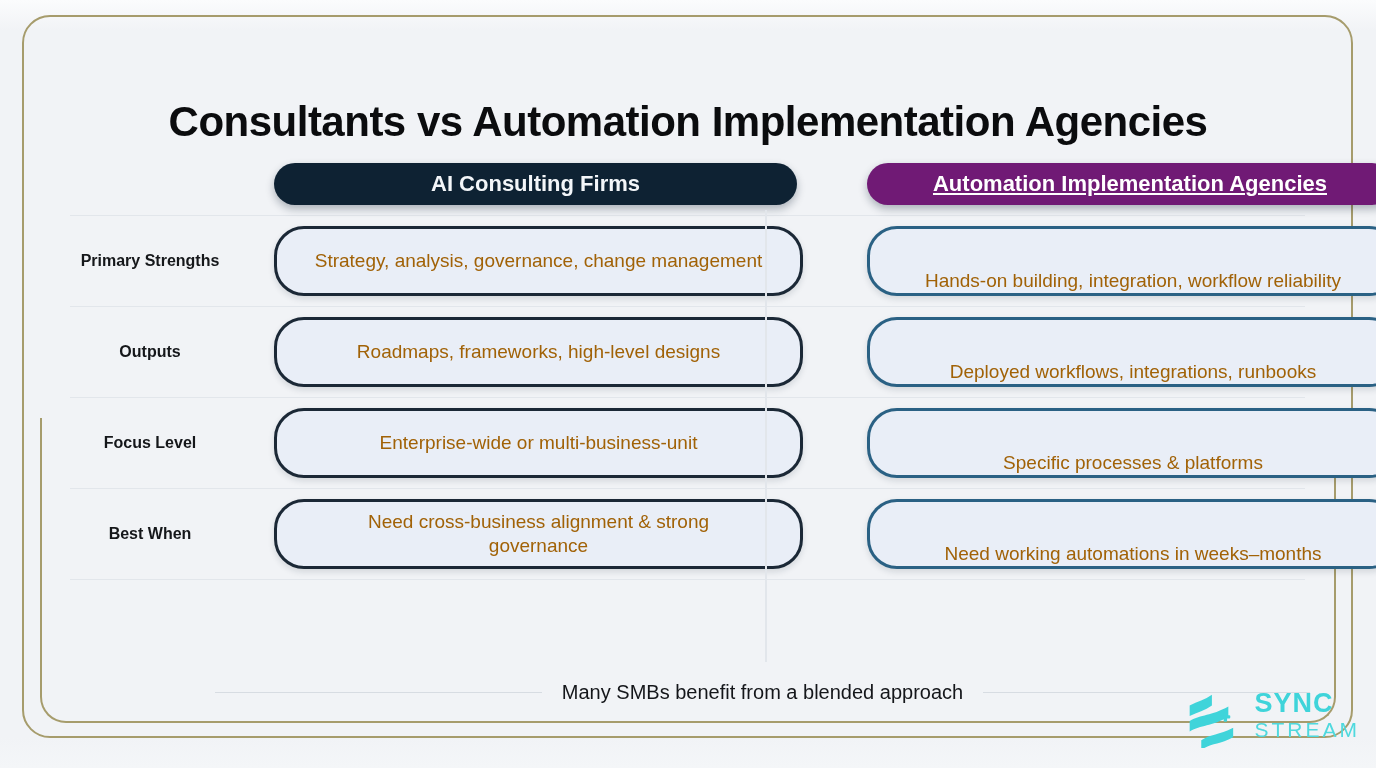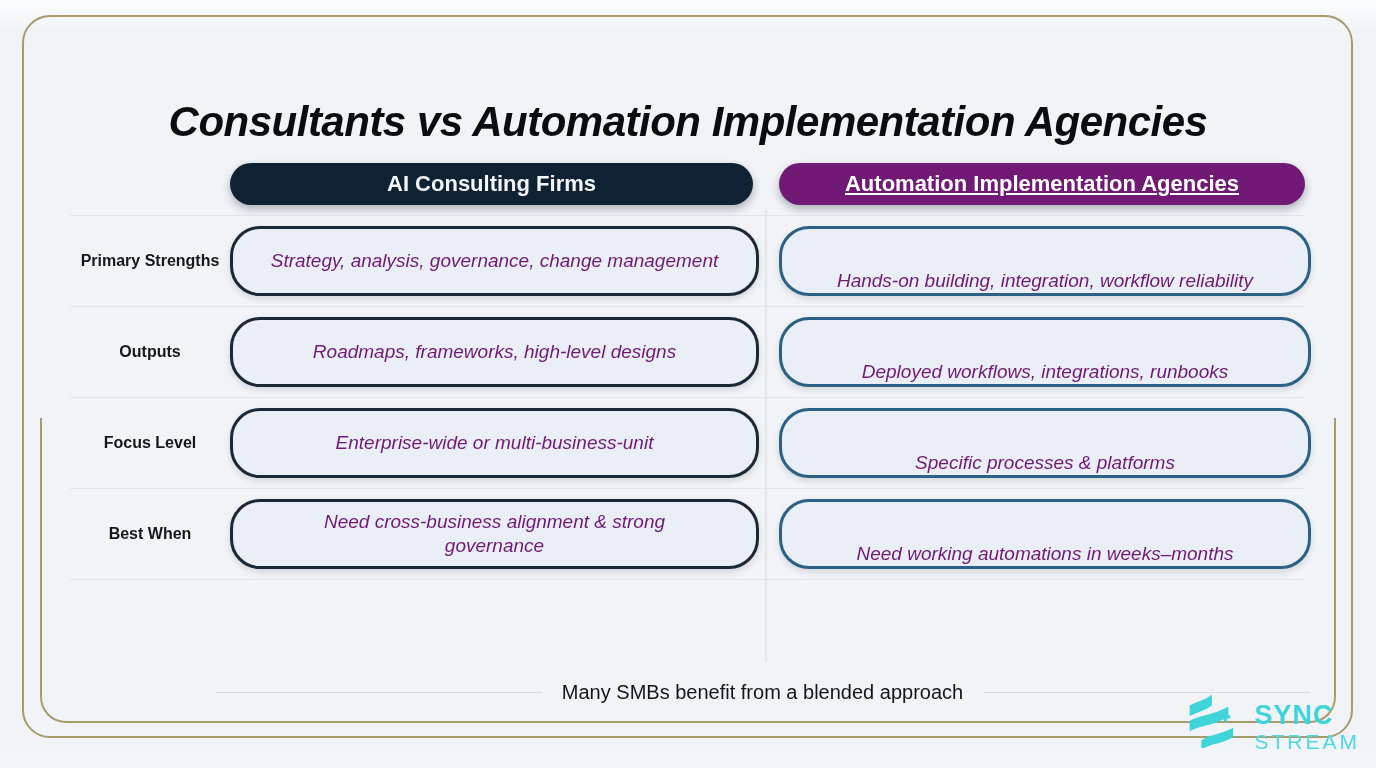--- a/index.html
+++ b/index.html
@@ -18,29 +18,30 @@
   }
   .frame-inner{
     position:absolute;left:40px;right:40px;top:418px;bottom:45px;
     border-left:2px solid #a69c6c;border-right:2px solid #a69c6c;border-bottom:2px solid #a69c6c;
     border-radius:0 0 26px 26px;
     pointer-events:none;
   }
   .title{
     position:absolute;top:70px;left:0;width:100%;
     text-align:center;
-    font-size:42px;font-weight:700;letter-spacing:-0.5px;color:#0b0c0e;font-style:italic;
+    font-size:42px;font-weight:700;letter-spacing:-0.5px;color:#0b0c0e;
   }
   .table{
     position:absolute;left:70px;top:163px;width:1235px;
   }
   .hdr-row,.row{
     display:grid;
     grid-template-columns:160px 549px 526px;
     align-items:center;
+    gap:44px;
   }
   .hdr-row{height:52px;align-items:start;}
   .pill{
     height:42px;border-radius:21px;
     display:flex;align-items:center;justify-content:center;
     font-size:22px;font-weight:600;color:#fff;
     box-shadow:0 4px 8px rgba(10,25,45,0.30);
   }
   .pill-dark{width:523px;background:#0e2233;color:#f3f6f9;}
   .pill-teal{width:526px;background:#701a75;text-decoration:underline;}
@@ -49,40 +50,40 @@
   .row-label{
     text-align:center;font-size:16px;font-weight:700;color:#15171a;
     line-height:1.3;padding:0 8px;
   }
   .cell{
     height:64px;border-radius:30px;background:#e9eef7;
     display:flex;align-items:center;justify-content:center;
     box-shadow:0 3px 6px rgba(15,30,50,0.13);
   }
   .cell span{
-    display:block;text-align:center;font-size:19px;line-height:1.25;color:#701a75;
-    padding:0 28px;white-space:pre-line;font-style:italic;
+    display:block;text-align:center;font-size:19px;line-height:1.25;color:#a16207;
+    padding:0 28px;white-space:pre-line;
   }
   .cell-left{width:523px;border:3px solid #1b2836;}
   .cell-right{width:526px;border:3px solid #2a6184;align-items:flex-end;}
   .vdivider{
     position:absolute;left:695px;top:47px;width:2px;height:452px;
     background:#e2e6eb;
   }
   .footer-note{
     position:absolute;left:215px;top:681px;width:1095px;
     display:flex;align-items:center;gap:20px;
   }
   .footer-note .line{flex:1;height:1px;background:#d7dce2;}
   .footer-note .note-text{
     font-size:20px;font-weight:500;color:#14161a;white-space:nowrap;
   }
   .logo{
     position:absolute;right:16px;bottom:16px;
-    display:flex;align-items:flex-end;gap:16px;z-index:5;
+    display:flex;align-items:flex-start;gap:16px;z-index:5;
   }
   .logo-text{display:flex;flex-direction:column;align-items:flex-start;line-height:1;}
   .logo-line1{font-size:27px;font-weight:700;letter-spacing:1px;color:#3fd4da;}
   .logo-line2{font-size:21px;font-weight:500;letter-spacing:3px;color:#4fd9de;margin-top:2px;}
 </style>
 </head>
 <body>
 
 <div class="frame-outer"></div>
 <div class="frame-inner"></div>

